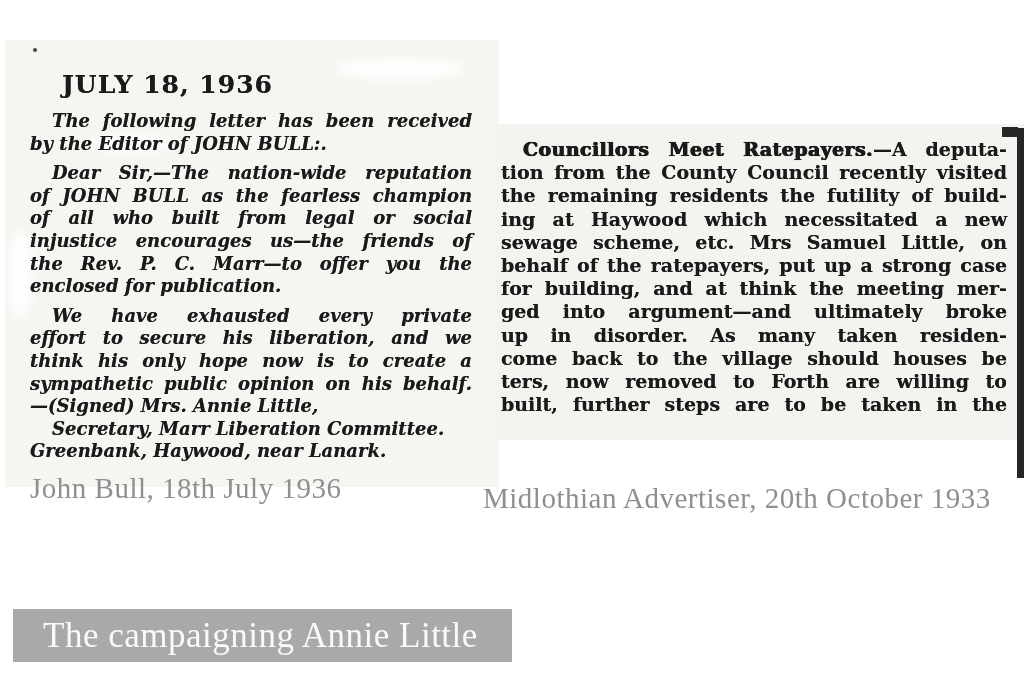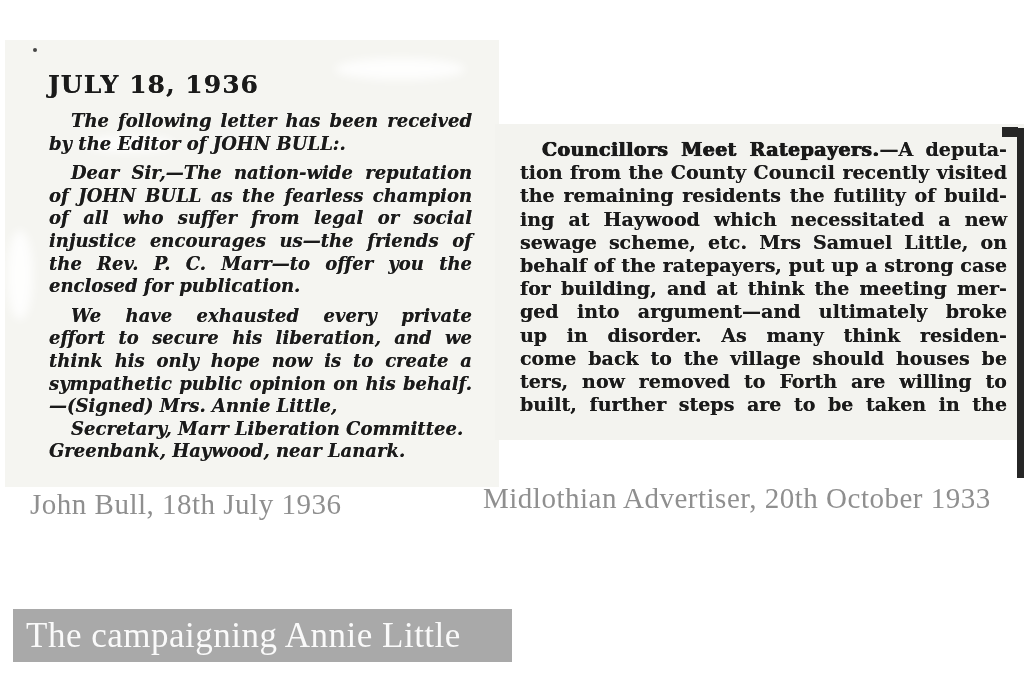--- a/index.html
+++ b/index.html
@@ -12,38 +12,38 @@
   .clip{position:absolute;color:var(--ink,#1a1a1a);}
   .clip-left{
     left:5px;top:40px;width:494px;height:447px;
     background:var(--paper-left,#f5f5f1);
   }
   .clip-right{
     left:495px;top:124px;width:529px;height:316px;
     background:var(--paper-right,#f3f3ef);
   }
   .clip-heading{
-    margin:30px 0 16px 43px;
+    margin:30px 0 16px 57px;
     font-size:25px;font-weight:bold;letter-spacing:1px;
     text-transform:uppercase;
     text-shadow:0 0 .6px rgba(0,0,0,.75);
   }
   .body-left{
     position:absolute;left:25px;top:70px;width:442px;
     font-size:18px;line-height:22.6px;
     font-weight:bold;font-style:italic;
     text-shadow:0 0 .6px rgba(0,0,0,.65);
   }
   .body-right{
     position:absolute;left:6px;top:14px;width:506px;
     font-size:19px;line-height:23.2px;
     font-weight:bold;
     text-shadow:0 0 .6px rgba(0,0,0,.7);
   }
-  .line{text-align:justify;text-align-last:justify;margin-left:19px;}
+  .line{text-align:justify;text-align-last:justify;}
   .line.no-j{text-align:left;text-align-last:left;}
   .line.indent{padding-left:22px;}
   .line.gap{margin-top:7px;}
   .line b.lead{
     letter-spacing:.4px;
     text-shadow:.5px 0 0 var(--ink,#1a1a1a),-.4px 0 0 var(--ink,#1a1a1a),0 0 .7px rgba(0,0,0,.8);
   }
   
   .edge-strip{
     position:absolute;right:0;top:4px;width:7px;height:350px;
@@ -59,52 +59,52 @@
   .b1{left:80px;top:96px;width:90px;height:16px;}
   .b2{left:330px;top:18px;width:130px;height:22px;}
   .b3{left:2px;top:190px;width:26px;height:90px;}
   
   .caption{
     position:absolute;
     font-family:"Liberation Serif",serif;
     color:var(--caption,#8f8f8f);
     font-size:29px;letter-spacing:.5px;white-space:nowrap;
   }
-  .caption-left{left:30px;top:488px;}
+  .caption-left{left:30px;top:472px;}
   .caption-right{left:483px;top:482px;}
   
   .title-bar{
     position:absolute;left:13px;top:609px;width:499px;height:53px;
     background:var(--bar,#a9a9a9);
     display:flex;align-items:center;
   }
   .title-bar .title{
     font-family:"Liberation Serif",serif;
     color:var(--bar-text,#fafafa);
     font-size:35px;letter-spacing:.5px;
-    padding-left:13px;white-space:nowrap;
+    padding-left:30px;white-space:nowrap;
   }
 </style>
 </head>
 <body>
 
 <div class="page">
 
   <div class="clip clip-left">
     <div class="speck"></div>
     <div class="blotch b1"></div>
     <div class="blotch b2"></div>
     <div class="blotch b3"></div>
     <div class="clip-heading">July 18, 1936</div>
     <div class="body-left">
         <div class="line indent">The following letter has been received</div>
         <div class="line no-j">by the Editor of JOHN BULL:.</div>
         <div class="line indent gap">Dear Sir,—The nation-wide reputation</div>
         <div class="line">of JOHN BULL as the fearless champion</div>
-        <div class="line">of all who suffer from legal or social</div>
+        <div class="line">of all who built from legal or social</div>
         <div class="line">injustice encourages us—the friends of</div>
         <div class="line">the Rev. P. C. Marr—to offer you the</div>
         <div class="line no-j">enclosed for publication.</div>
         <div class="line indent gap">We have exhausted every private</div>
         <div class="line">effort to secure his liberation, and we</div>
         <div class="line">think his only hope now is to create a</div>
         <div class="line">sympathetic public opinion on his behalf.</div>
         <div class="line no-j">—(Signed) Mrs. Annie Little,</div>
         <div class="line no-j indent">Secretary, Marr Liberation Committee.</div>
         <div class="line no-j">Greenbank, Haywood, near Lanark.</div>
@@ -114,21 +114,21 @@
   <div class="clip clip-right">
     <div class="body-right">
         <div class="line indent"><b class="lead">Councillors Meet Ratepayers.</b>—A deputa-</div>
         <div class="line">tion from the County Council recently visited</div>
         <div class="line">the remaining residents the futility of build-</div>
         <div class="line">ing at Haywood which necessitated a new</div>
         <div class="line">sewage scheme, etc.  Mrs Samuel Little, on</div>
         <div class="line">behalf of the ratepayers, put up a strong case</div>
         <div class="line">for building, and at think the meeting mer-</div>
         <div class="line">ged into argument—and ultimately broke</div>
-        <div class="line">up in disorder.  As many think residen-</div>
+        <div class="line">up in disorder.  As many taken residen-</div>
         <div class="line">come back to the village should houses be</div>
         <div class="line">ters, now removed to Forth are willing to</div>
         <div class="line">built, further steps are to be taken in the</div>
       </div>
     <div class="edge-strip"></div>
     <div class="edge-blob"></div>
   </div>
 
   <div class="caption caption-left">John Bull, 18th July 1936</div>
   <div class="caption caption-right">Midlothian Advertiser, 20th October 1933</div>

